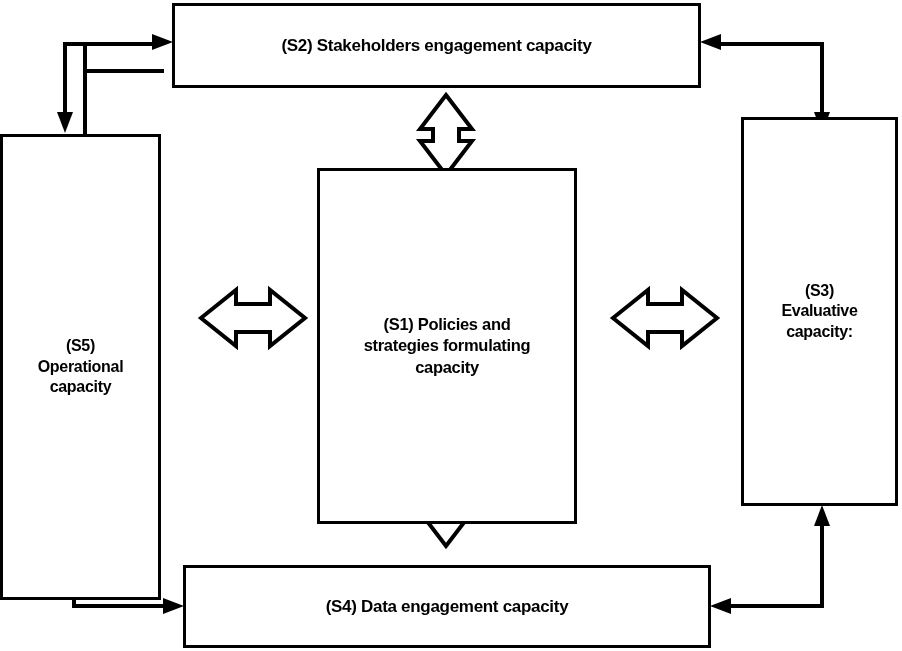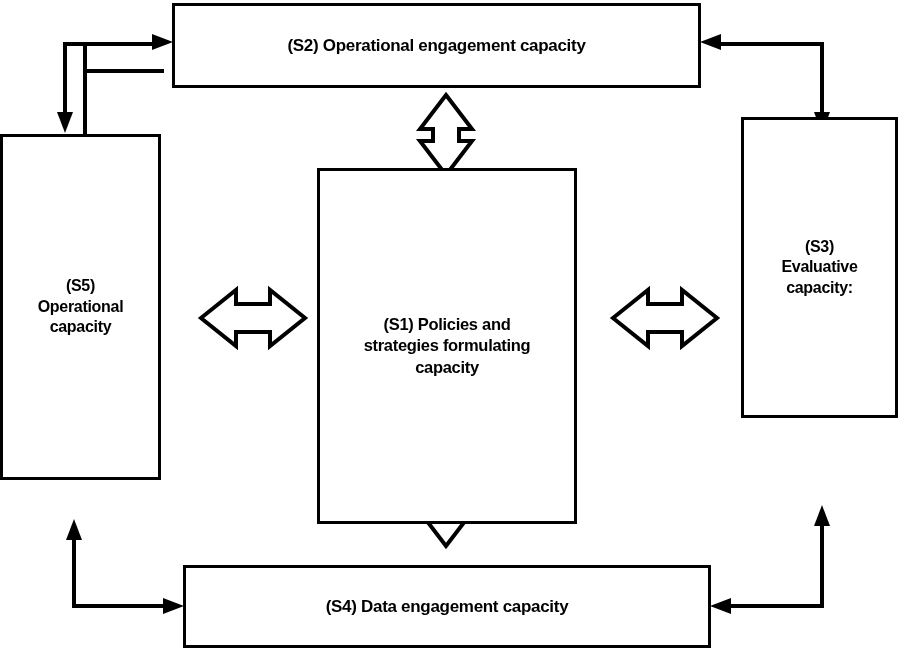--- a/index.html
+++ b/index.html
@@ -57,35 +57,35 @@
     left: 172px;
     top: 3px;
     width: 529px;
     height: 85px;
   }
   #node-s2 .node-label { font-size: 17px; }
   #node-s3 {
     left: 741px;
     top: 117px;
     width: 157px;
-    height: 301px;
+    height: 389px;
   }
   #node-s3 .node-label { font-size: 16px; }
   #node-s4 {
     left: 183px;
     top: 565px;
     width: 528px;
     height: 83px;
   }
   #node-s4 .node-label { font-size: 17px; }
   #node-s5 {
     left: 0px;
     top: 134px;
     width: 161px;
-    height: 346px;
+    height: 466px;
   }
   #node-s5 .node-label { font-size: 16px; }
 </style>
 </head>
 <body>
 
 <div id="diagram-root">
 
   <svg id="diagram-svg" viewBox="0 0 902 651" xmlns="http://www.w3.org/2000/svg">
 
@@ -127,21 +127,21 @@
       <polygon points="201,318 236,290 236,304 270,304 270,290 305,318 270,346 270,332 236,332 236,346" fill="#ffffff" stroke="#000000" stroke-width="4" stroke-linejoin="miter"></polygon>
     </g>
 
     <g>
       <polygon points="613,318 648,290 648,304 682,304 682,290 717,318 682,346 682,332 648,332 648,346" fill="#ffffff" stroke="#000000" stroke-width="4" stroke-linejoin="miter"></polygon>
     </g>
 
   </svg>
 
   <div class="node-box" id="node-s2">
-    <div class="node-label">(S2) Operational engagement capacity</div>
+    <div class="node-label">(S2) Stakeholders engagement capacity</div>
   </div>
 
   <div class="node-box" id="node-s5">
     <div class="node-label">(S5)
 Operational
 capacity</div>
   </div>
 
   <div class="node-box" id="node-s1">
     <div class="node-label">(S1) Policies and

